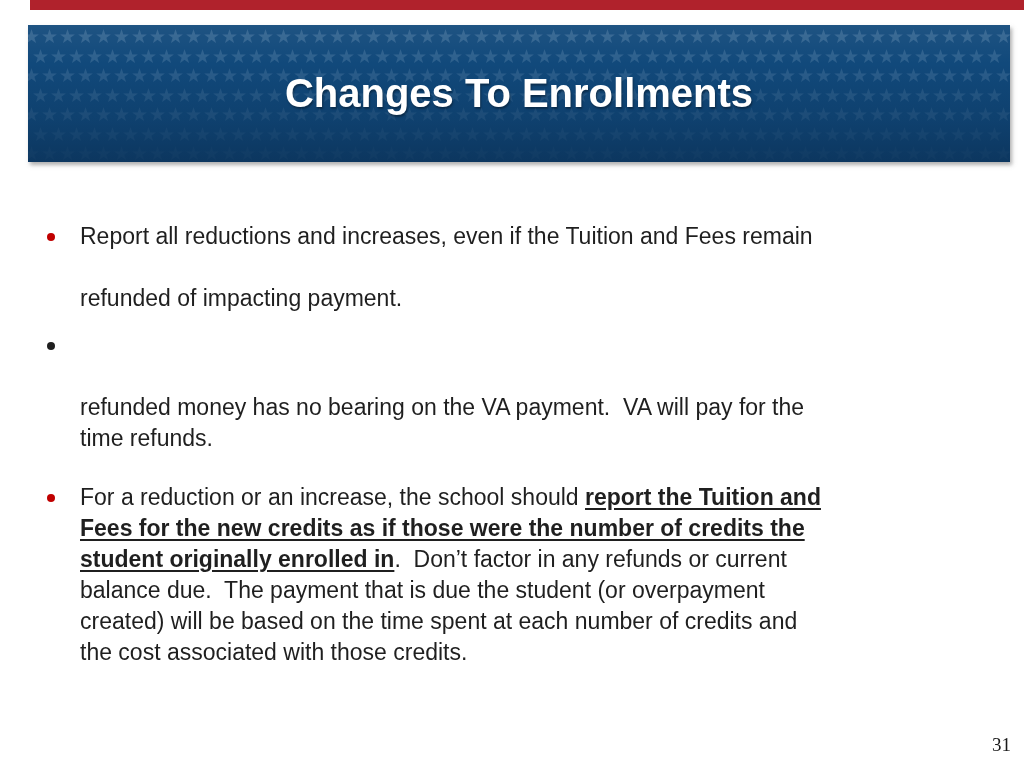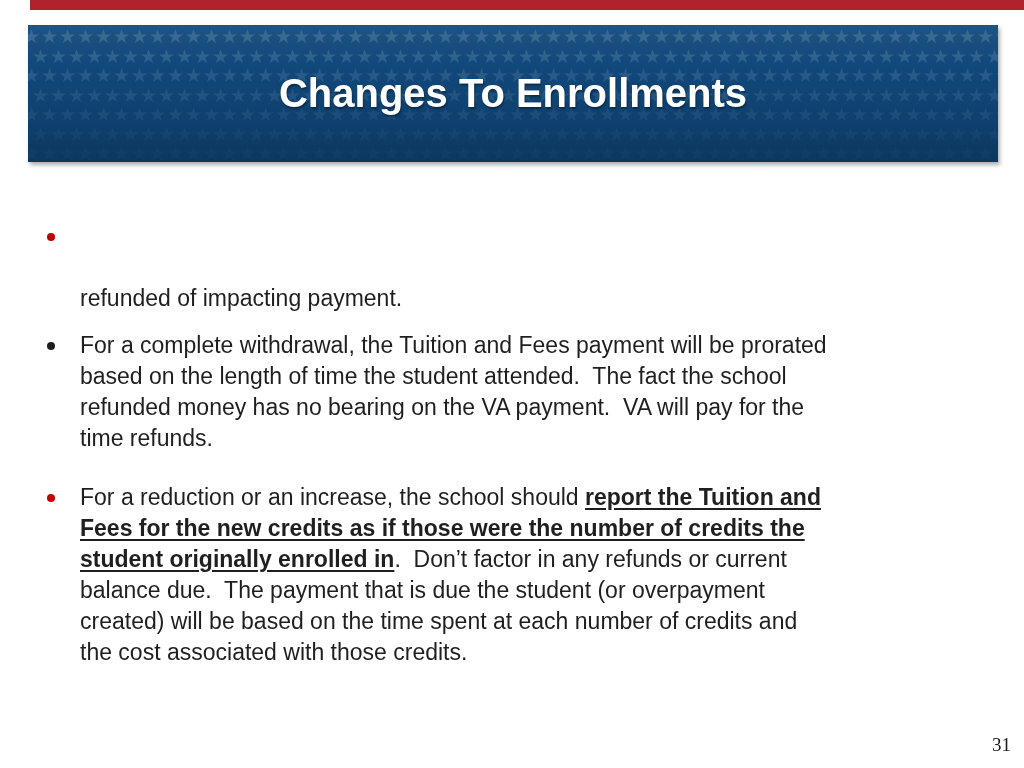--- a/index.html
+++ b/index.html
@@ -60,21 +60,21 @@
     font-family:"Liberation Serif", serif;font-size:19px;color:#1a1a1a;
   }
 </style>
 </head>
 <body>
 
 <div class="slide">
 
   <div class="accent-bar" style="background: rgb(176, 34, 44);"></div>
 
-  <div class="banner" style="background: rgb(17, 73, 123);">
+  <div class="banner" style="background: rgb(17, 73, 123); padding-left: 12px;">
     <div class="stars">
         <span style="left: -5px; top: 2px; opacity: 0.17; color: rgb(207, 227, 244);">★</span>
         <span style="left: 13px; top: 2px; opacity: 0.17; color: rgb(207, 227, 244);">★</span>
         <span style="left: 31px; top: 2px; opacity: 0.17; color: rgb(207, 227, 244);">★</span>
         <span style="left: 49px; top: 2px; opacity: 0.17; color: rgb(207, 227, 244);">★</span>
         <span style="left: 67px; top: 2px; opacity: 0.17; color: rgb(207, 227, 244);">★</span>
         <span style="left: 85px; top: 2px; opacity: 0.17; color: rgb(207, 227, 244);">★</span>
         <span style="left: 103px; top: 2px; opacity: 0.17; color: rgb(207, 227, 244);">★</span>
         <span style="left: 121px; top: 2px; opacity: 0.17; color: rgb(207, 227, 244);">★</span>
         <span style="left: 139px; top: 2px; opacity: 0.17; color: rgb(207, 227, 244);">★</span>
@@ -454,27 +454,27 @@
       </div>
     <div class="banner-shade"></div>
     <h1 class="banner-title" style="color: rgb(255, 255, 255);">Changes To Enrollments</h1>
   </div>
 
   <div class="content">
       <div class="bullet">
         <span class="bullet-marker">
           <span class="bullet-dot" style="background: rgb(192, 0, 0);"></span>
         </span>
-        <div class="bullet-text"><br><br><span>refunded of impacting payment.</span></div>
+        <div class="bullet-text"><span>Report all reductions and increases, even if the Tuition and Fees remain</span><br><br><span>refunded of impacting payment.</span></div>
       </div>
       <div class="bullet">
         <span class="bullet-marker">
           <span class="bullet-dot" style="background: rgb(31, 31, 31);"></span>
         </span>
-        <div class="bullet-text"><span>For a complete withdrawal, the Tuition and Fees payment will be prorated</span><br><span>based on the length of time the student attended.  The fact the school</span><br><span>refunded money has no bearing on the VA payment.  VA will pay for the</span><br><span>time refunds.</span></div>
+        <div class="bullet-text"><br><br><span>refunded money has no bearing on the VA payment.  VA will pay for the</span><br><span>time refunds.</span></div>
       </div>
       <div class="bullet">
         <span class="bullet-marker">
           <span class="bullet-dot" style="background: rgb(192, 0, 0);"></span>
         </span>
         <div class="bullet-text"><span>For a reduction or an increase, the school should </span><span class="bu">report the Tuition and</span><br><span class="bu">Fees for the new credits as if those were the number of credits the</span><br><span class="bu">student originally enrolled in</span><span>.  Don’t factor in any refunds or current</span><br><span>balance due.  The payment that is due the student (or overpayment</span><br><span>created) will be based on the time spent at each number of credits and</span><br><span>the cost associated with those credits.</span></div>
       </div>
     </div>
 
 

